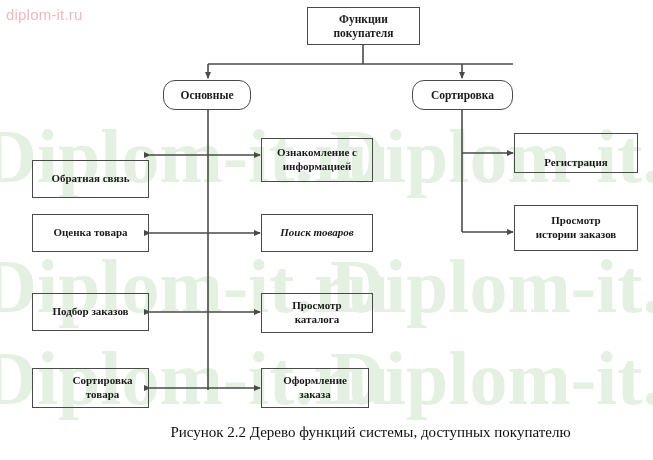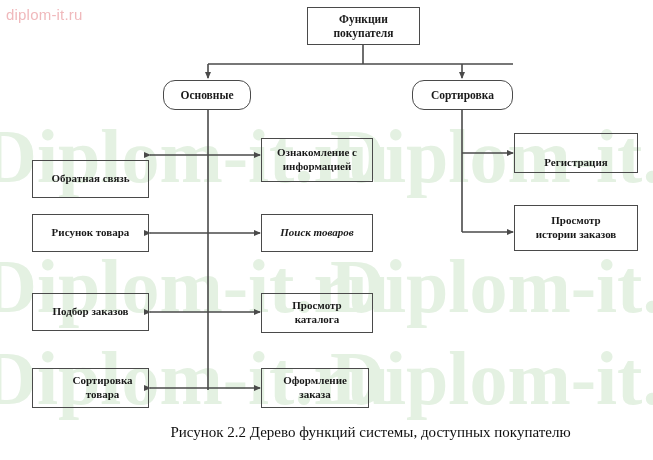--- a/index.html
+++ b/index.html
@@ -172,21 +172,21 @@
     </div>
 
     <div class="node lvl2" style="left:412px; top:80px; width:101px; height:30px;">
       <span class="node-text">Сортировка</span>
     </div>
 
     <div class="node" style="left:32px; top:136px; width:117px; height:38px;margin-top:24px;">
       <span class="node-text">Обратная связь</span>
     </div>
     <div class="node" style="left:32px; top:214px; width:117px; height:38px;">
-      <span class="node-text">Рисунок товара</span>
+      <span class="node-text">Оценка товара</span>
     </div>
     <div class="node" style="left:32px; top:293px; width:117px; height:38px;">
       <span class="node-text">Подбор заказов</span>
     </div>
     <div class="node" style="left:32px; top:368px; width:117px; height:40px;padding-left:28px;">
       <span class="node-text">Сортировка
 товара</span>
     </div>
 
     <div class="node" style="left:261px; top:130px; width:112px; height:44px;margin-top:8px;">

